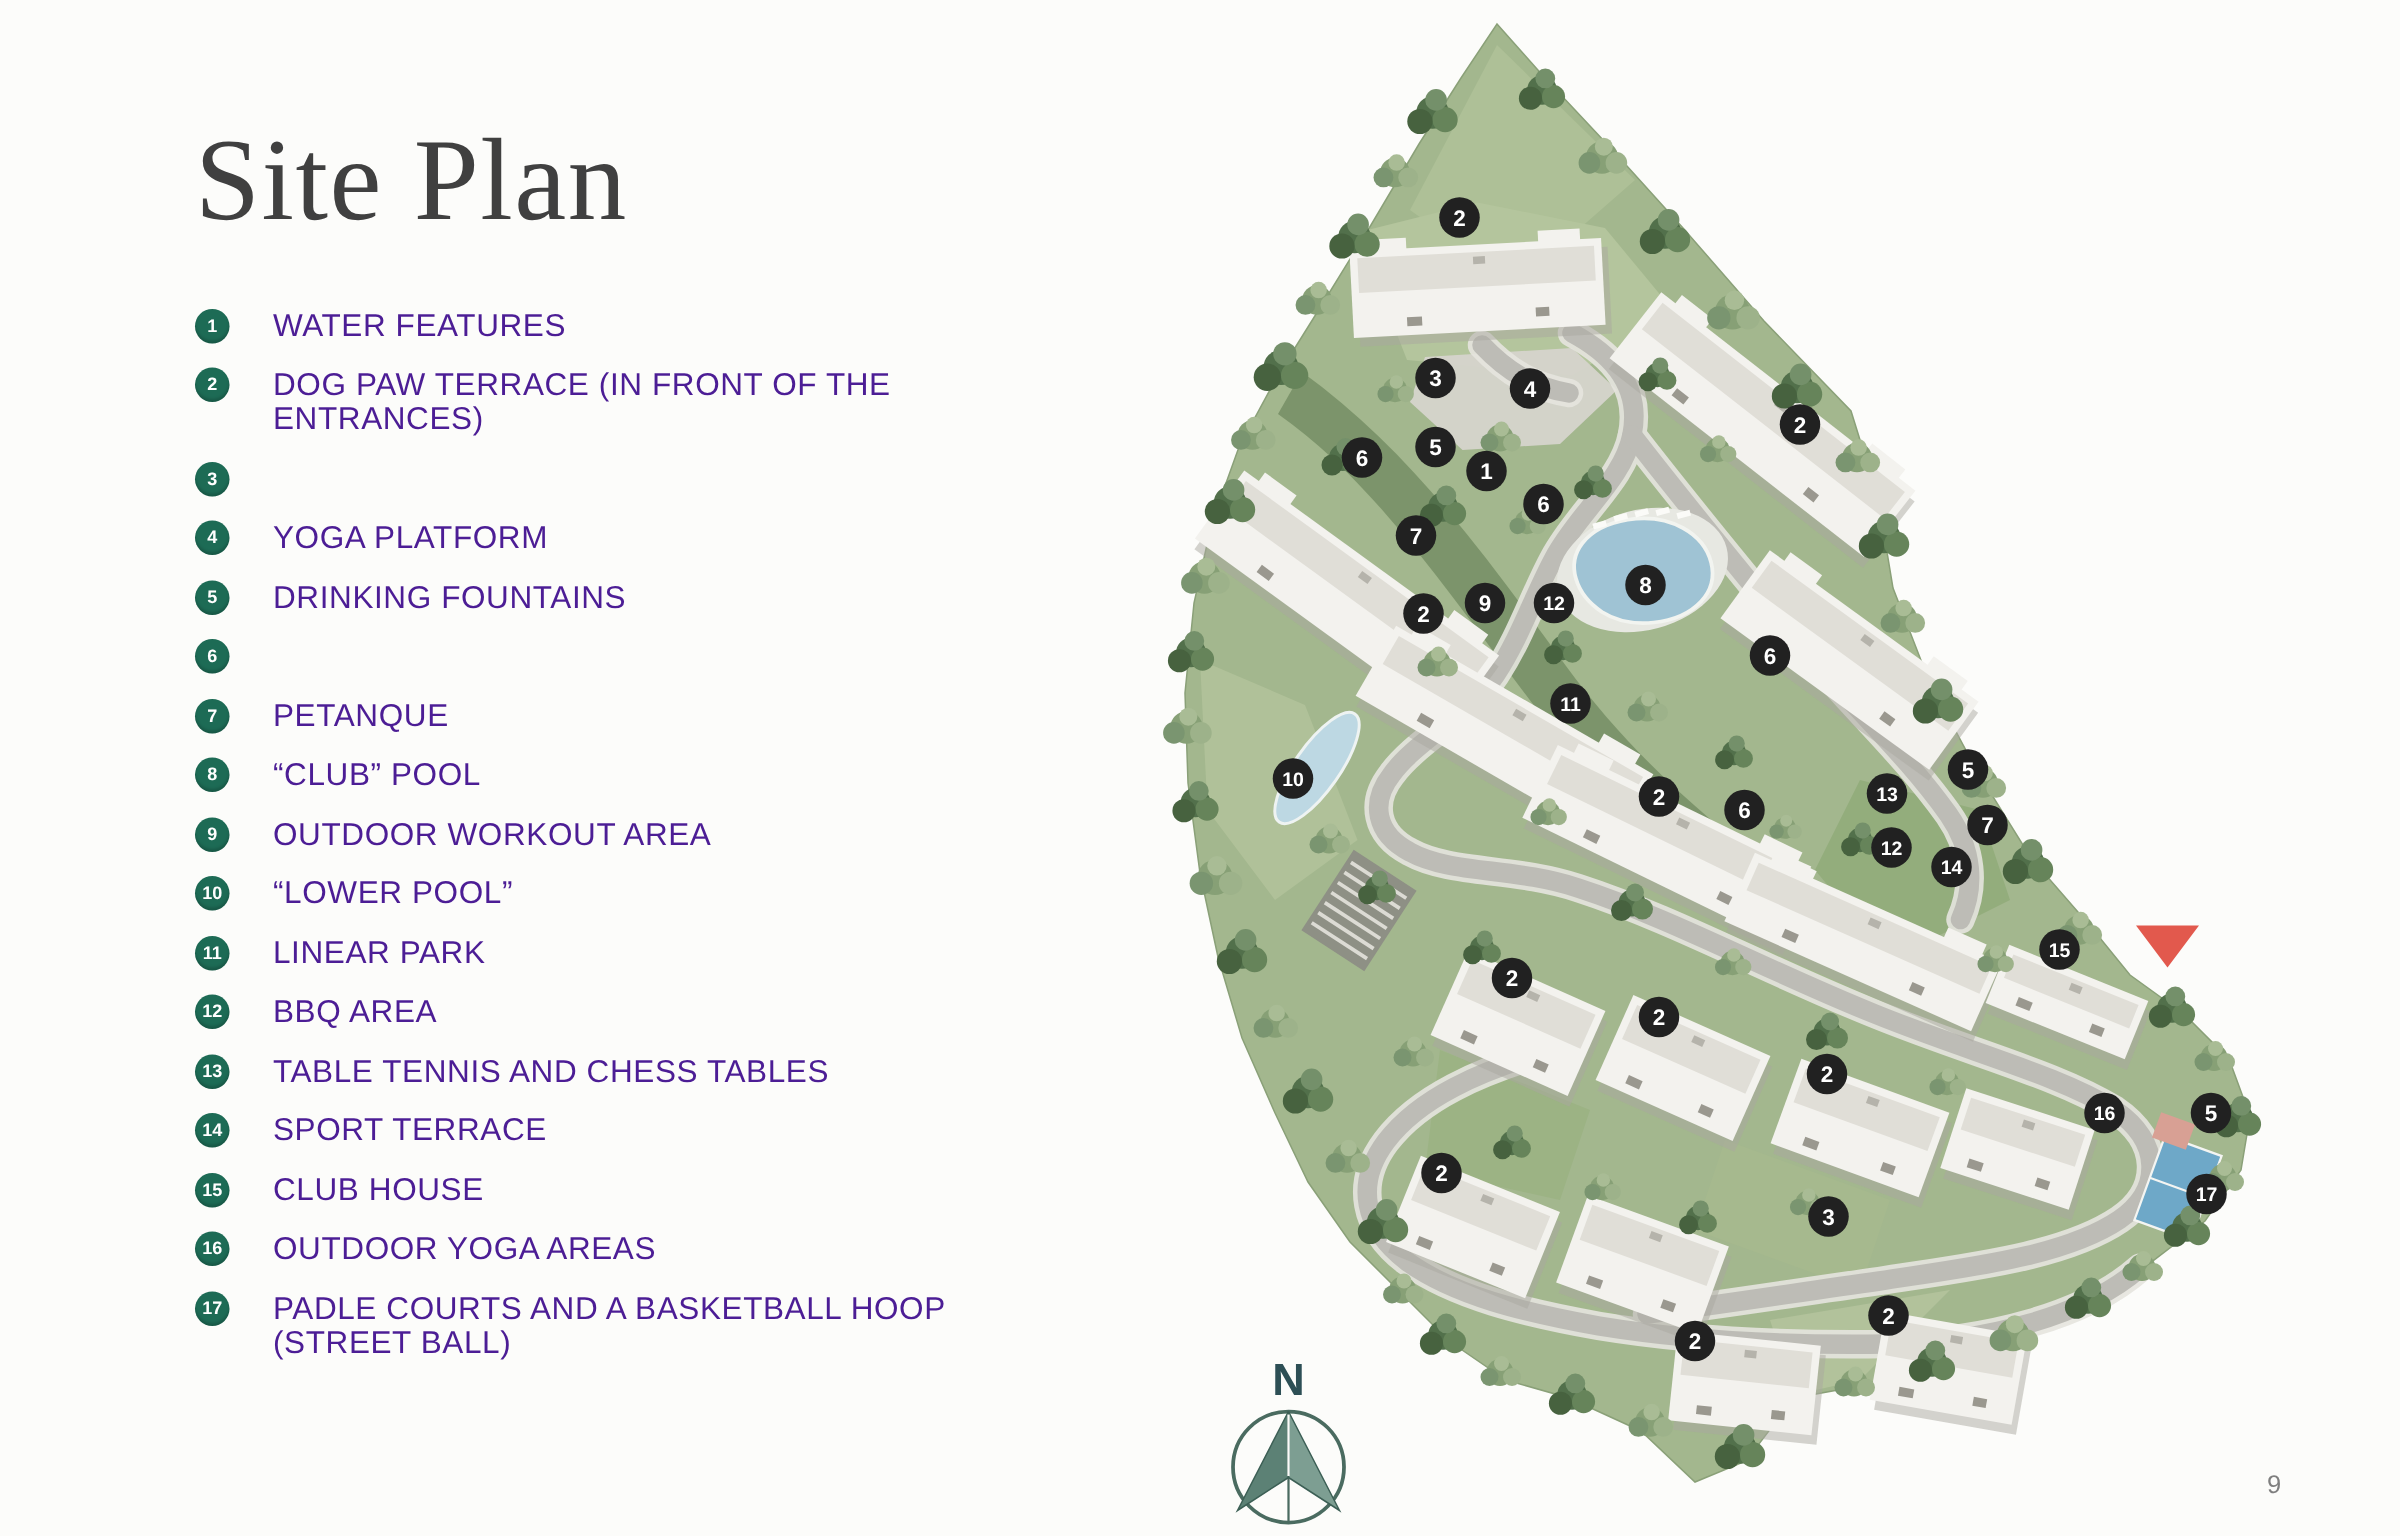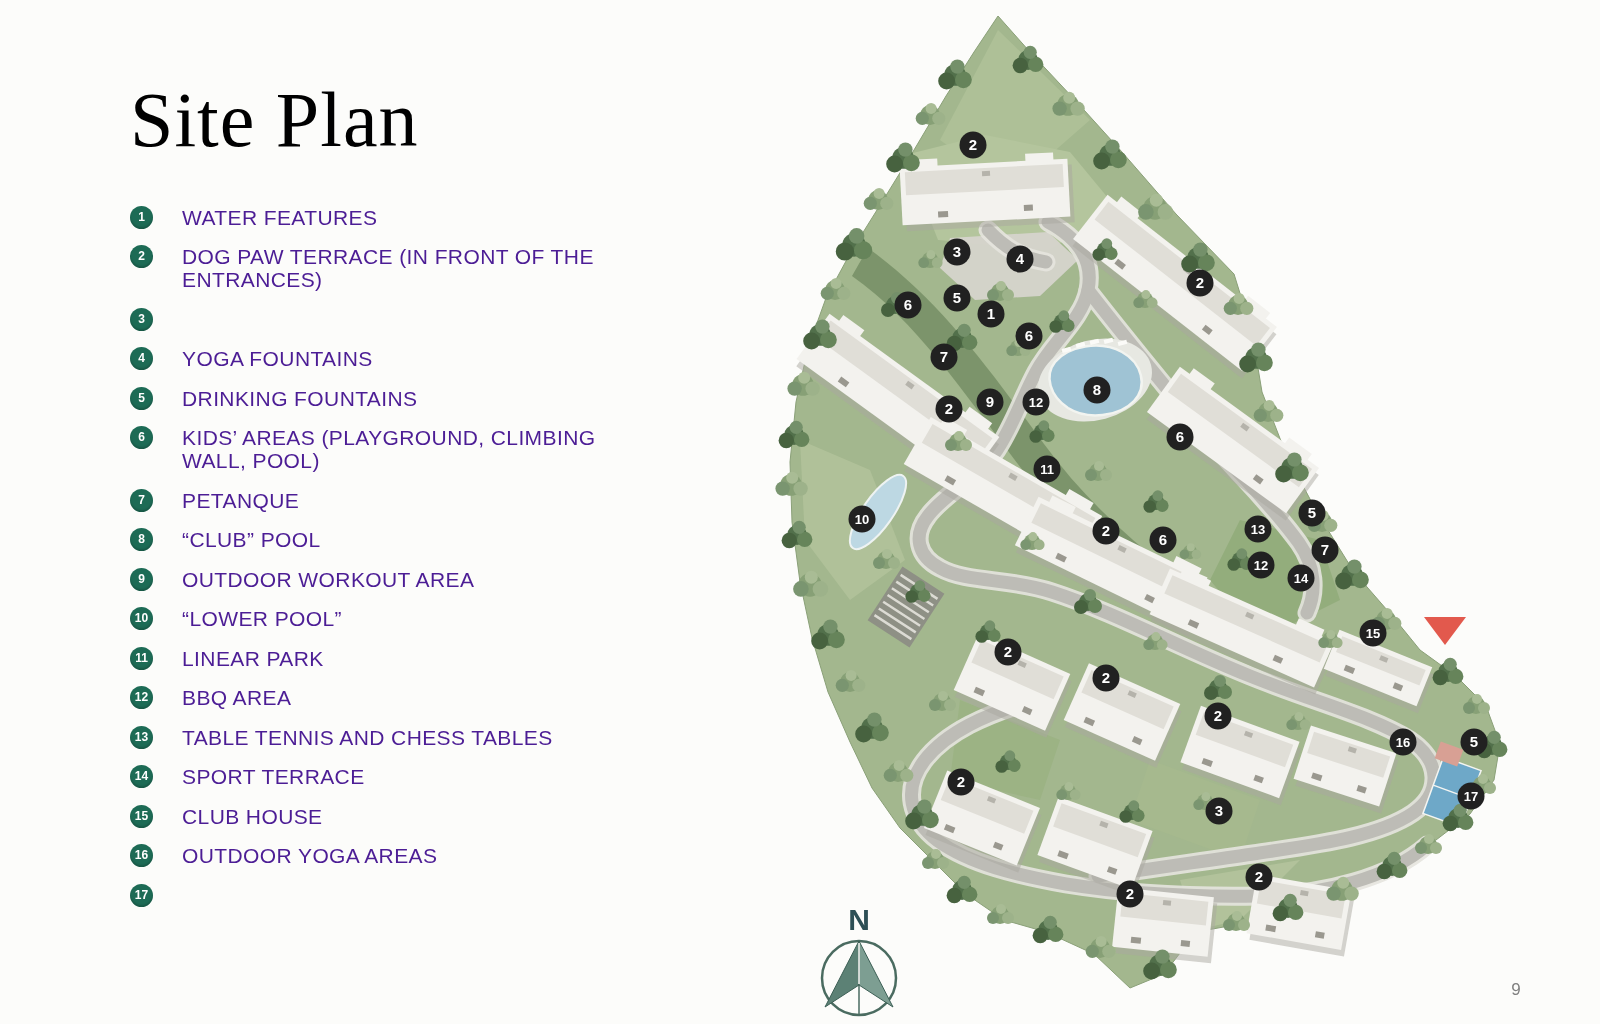--- a/index.html
+++ b/index.html
@@ -1,21 +1,21 @@
 <!DOCTYPE html>
 <html><head>
 <meta charset="utf-8">
 <style>
   html,body{margin:0;padding:0;background:#ffffff;}
   .page{position:relative;width:1600px;height:1024px;background:#fcfcfa;overflow:hidden;
         font-family:"Liberation Sans",sans-serif;}
   .map-svg{position:absolute;left:0;top:0;width:1600px;height:1024px;}
   .legend-panel{position:absolute;left:130px;top:80px;width:600px;}
   .title{margin:0 0 46px 0;font-family:"Liberation Serif",serif;font-weight:400;
-         font-size:78px;line-height:1.02;color:#000000;letter-spacing:1px;}
+         font-size:78px;line-height:1.02;color:#404040;letter-spacing:1px;}
   ul.legend{list-style:none;margin:0;padding:0;}
   ul.legend li{display:flex;align-items:flex-start;gap:29px;margin-bottom:16.5px;min-height:23px;}
   .badge{flex:none;width:23px;height:23px;border-radius:50%;background:#1d6b55;color:#fff;
          font-size:12px;font-weight:700;line-height:23px;text-align:center;
          box-shadow:inset 0 -2px 2px rgba(0,0,0,.18);}
   .lab{font-size:21px;line-height:23px;color:#4c1d95;letter-spacing:.4px;max-width:470px;}
   .page-num{position:absolute;left:1500px;top:980px;width:32px;text-align:center;
             font-size:17px;color:#7f7f7f;}
 </style>
 </head>
@@ -489,29 +489,28 @@
         </li>
         <li>
           <span class="badge">2</span>
           <span class="lab">DOG PAW TERRACE (IN FRONT OF THE ENTRANCES)</span>
         </li>
         <li>
           <span class="badge">3</span>
         </li>
         <li>
           <span class="badge">4</span>
-          <span class="lab">YOGA FOUNTAINS</span>
+          <span class="lab">YOGA PLATFORM</span>
         </li>
         <li>
           <span class="badge">5</span>
           <span class="lab">DRINKING FOUNTAINS</span>
         </li>
         <li>
           <span class="badge">6</span>
-          <span class="lab">KIDS’ AREAS (PLAYGROUND, CLIMBING WALL, POOL)</span>
         </li>
         <li>
           <span class="badge">7</span>
           <span class="lab">PETANQUE</span>
         </li>
         <li>
           <span class="badge">8</span>
           <span class="lab">“CLUB” POOL</span>
         </li>
         <li>
@@ -541,18 +540,19 @@
         <li>
           <span class="badge">15</span>
           <span class="lab">CLUB HOUSE</span>
         </li>
         <li>
           <span class="badge">16</span>
           <span class="lab">OUTDOOR YOGA AREAS</span>
         </li>
         <li>
           <span class="badge">17</span>
+          <span class="lab">PADLE COURTS AND A BASKETBALL HOOP (STREET BALL)</span>
         </li>
       </ul>
   </aside>
 
   <div class="page-num">9</div>
 </div>
 
 </body></html>

